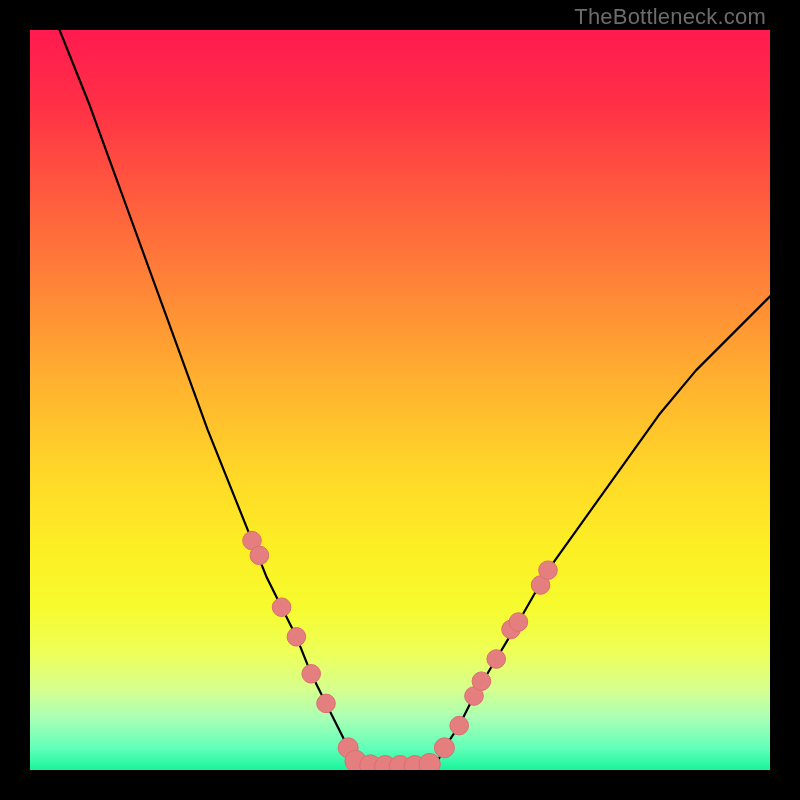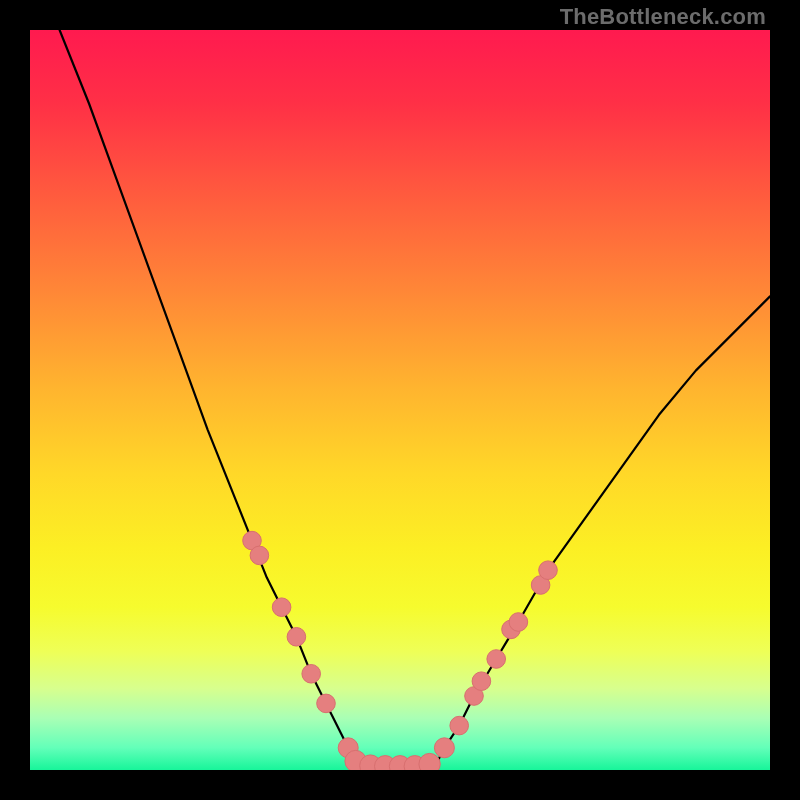--- a/index.html
+++ b/index.html
@@ -33,21 +33,21 @@
     top: 0;
     width: 740px;
     height: 740px;
   }
   .watermark {
     position: absolute;
     top: 4px;
     right: 34px;
     color: #6c6c6c;
     font-size: 22px;
-    font-weight: 700;
+    font-weight: 400;
     letter-spacing: 0.2px;
     user-select: none;
   }
   svg.curves {
     position: absolute;
     left: 0;
     top: 0;
     width: 740px;
     height: 740px;
   }

